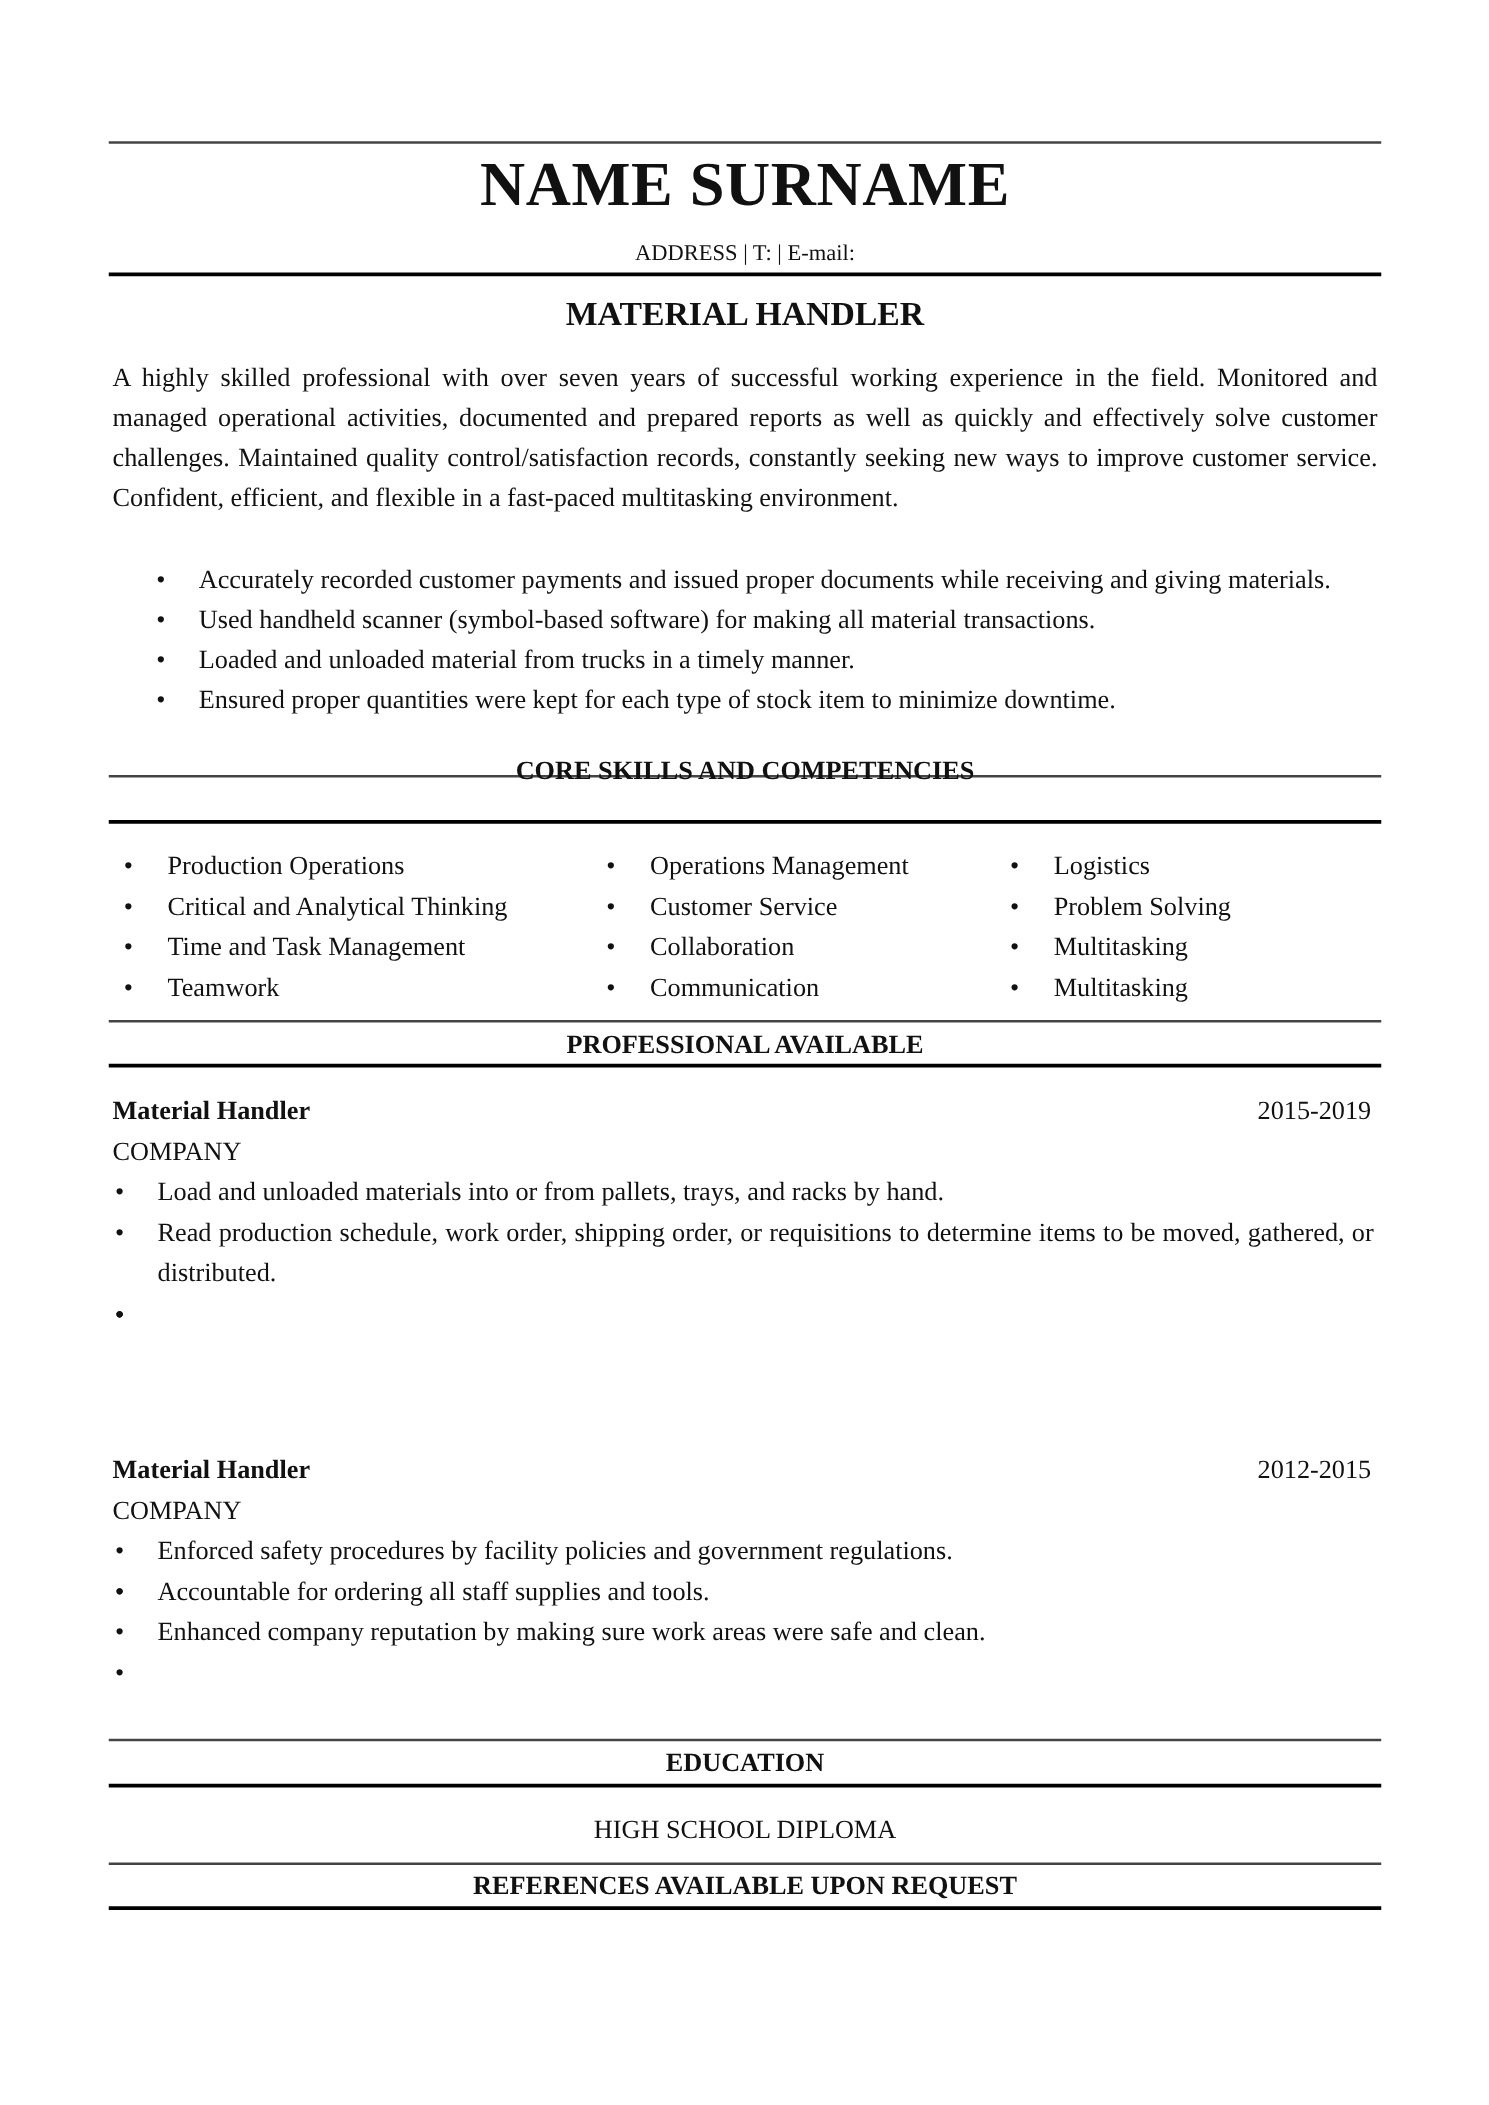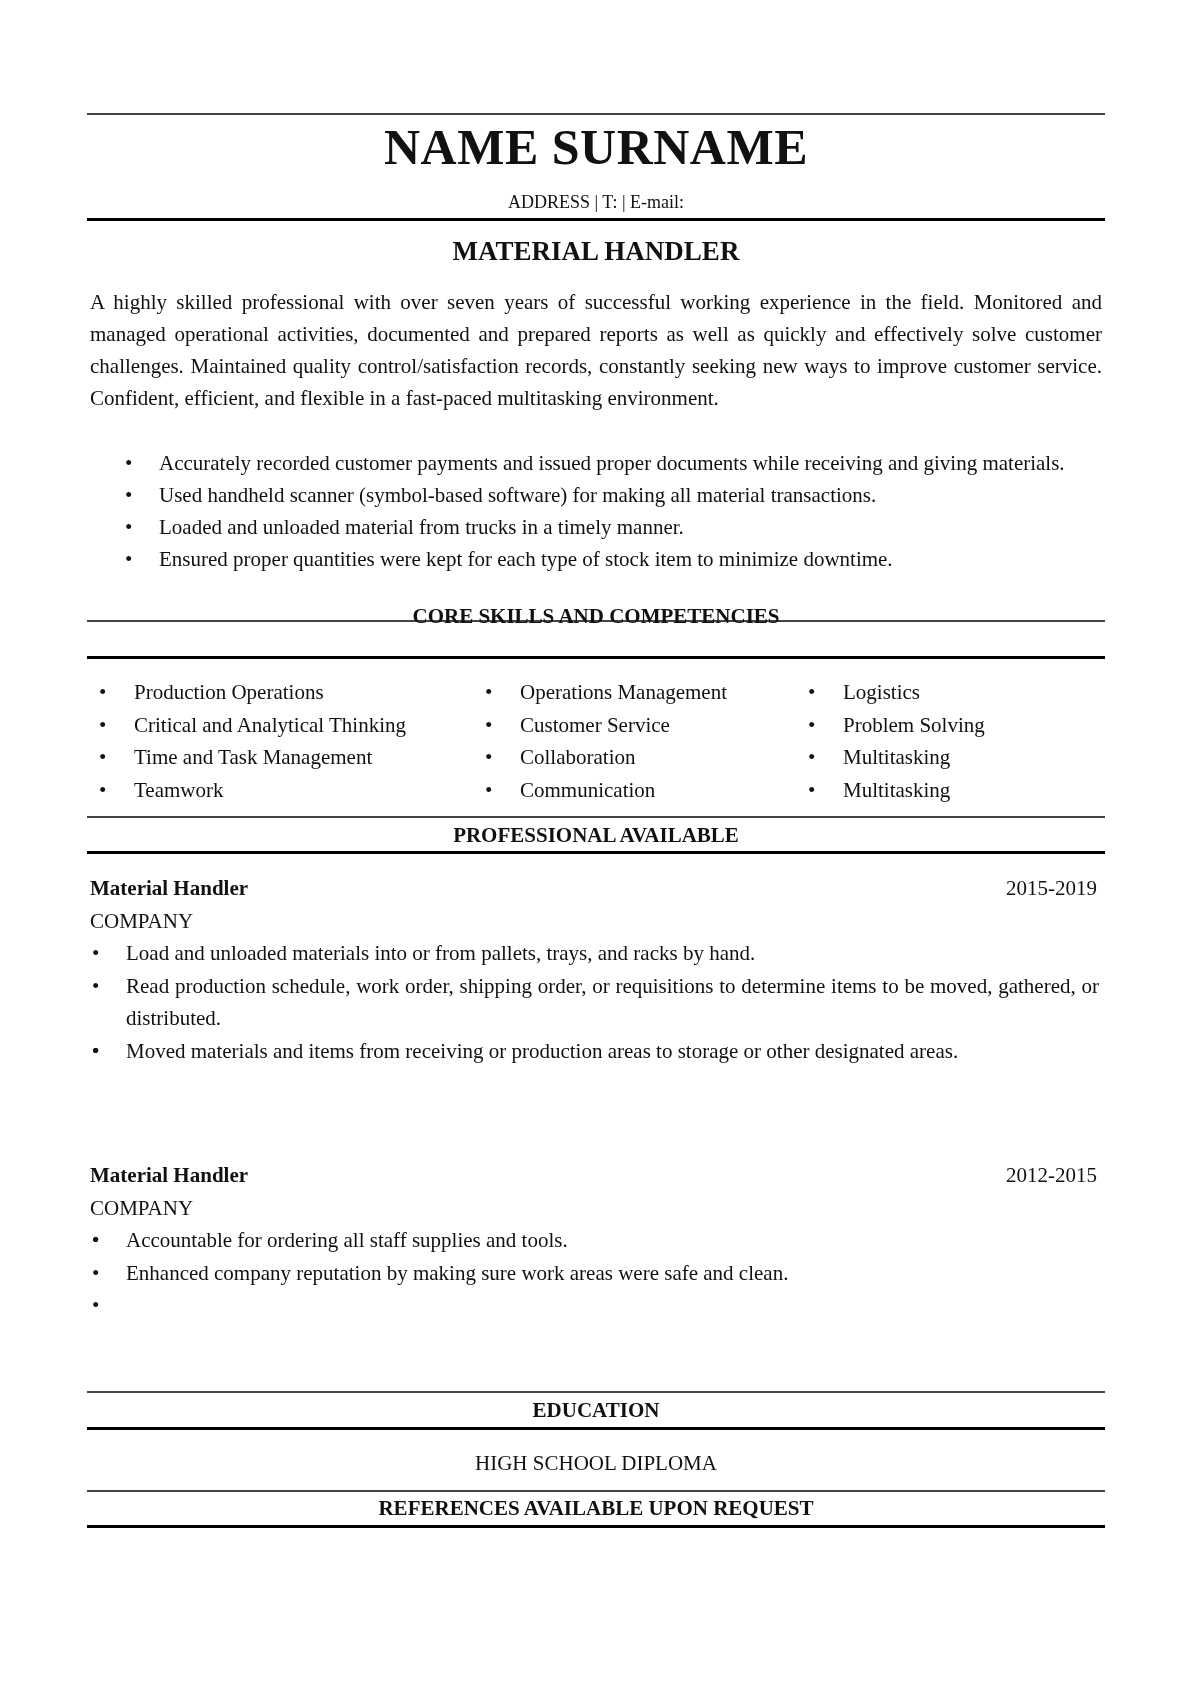--- a/index.html
+++ b/index.html
@@ -85,32 +85,32 @@
     <div class="job-head">
       <span class="job-role">Material Handler</span>
       <span class="job-dates">2015-2019</span>
     </div>
     <div class="job-company">COMPANY</div>
     <ul>
       <li><span class="dot">•</span><span>Load and unloaded materials into or from pallets, trays, and racks by hand.</span></li>
       <li><span class="dot">•</span><span>Read production schedule, work order, shipping order, or requisitions to determine items to be moved, gathered, or distributed.</span></li>
       <li><span class="dot">•</span></li>
       <li><span class="dot">•</span></li>
-      <li><span class="dot">•</span><span>Moved materials and items from receiving or production areas to storage or other designated areas.</span></li>
+      <li><span class="dot">•</span></li>
     </ul>
   </div>
 
   <div class="job" style="top:1159px">
     <div class="job-head">
       <span class="job-role">Material Handler</span>
       <span class="job-dates">2012-2015</span>
     </div>
     <div class="job-company">COMPANY</div>
     <ul>
-      <li><span class="dot">•</span></li>
+      <li><span class="dot">•</span><span>Enforced safety procedures by facility policies and government regulations.</span></li>
       <li><span class="dot">•</span></li>
       <li><span class="dot">•</span><span>Accountable for ordering all staff supplies and tools.</span></li>
       <li><span class="dot">•</span><span>Enhanced company reputation by making sure work areas were safe and clean.</span></li>
       <li><span class="dot">•</span></li>
     </ul>
   </div>
 
   <div class="rule thin" style="top:1391px"></div>
   <div class="center sec-title" style="top:1398px">EDUCATION</div>
   <div class="rule thick" style="top:1427px"></div>

